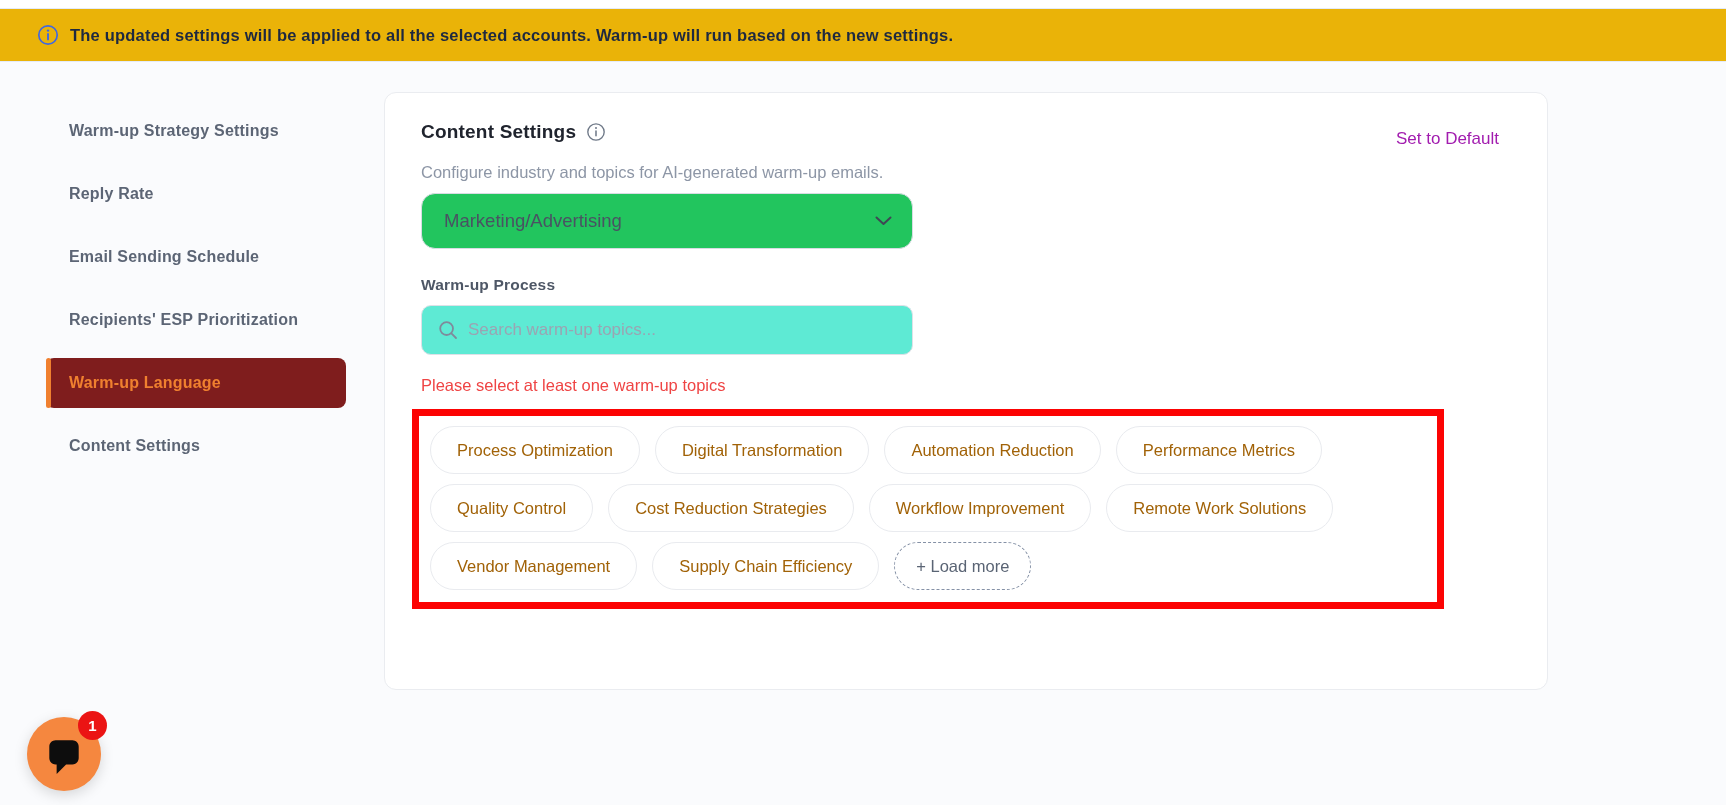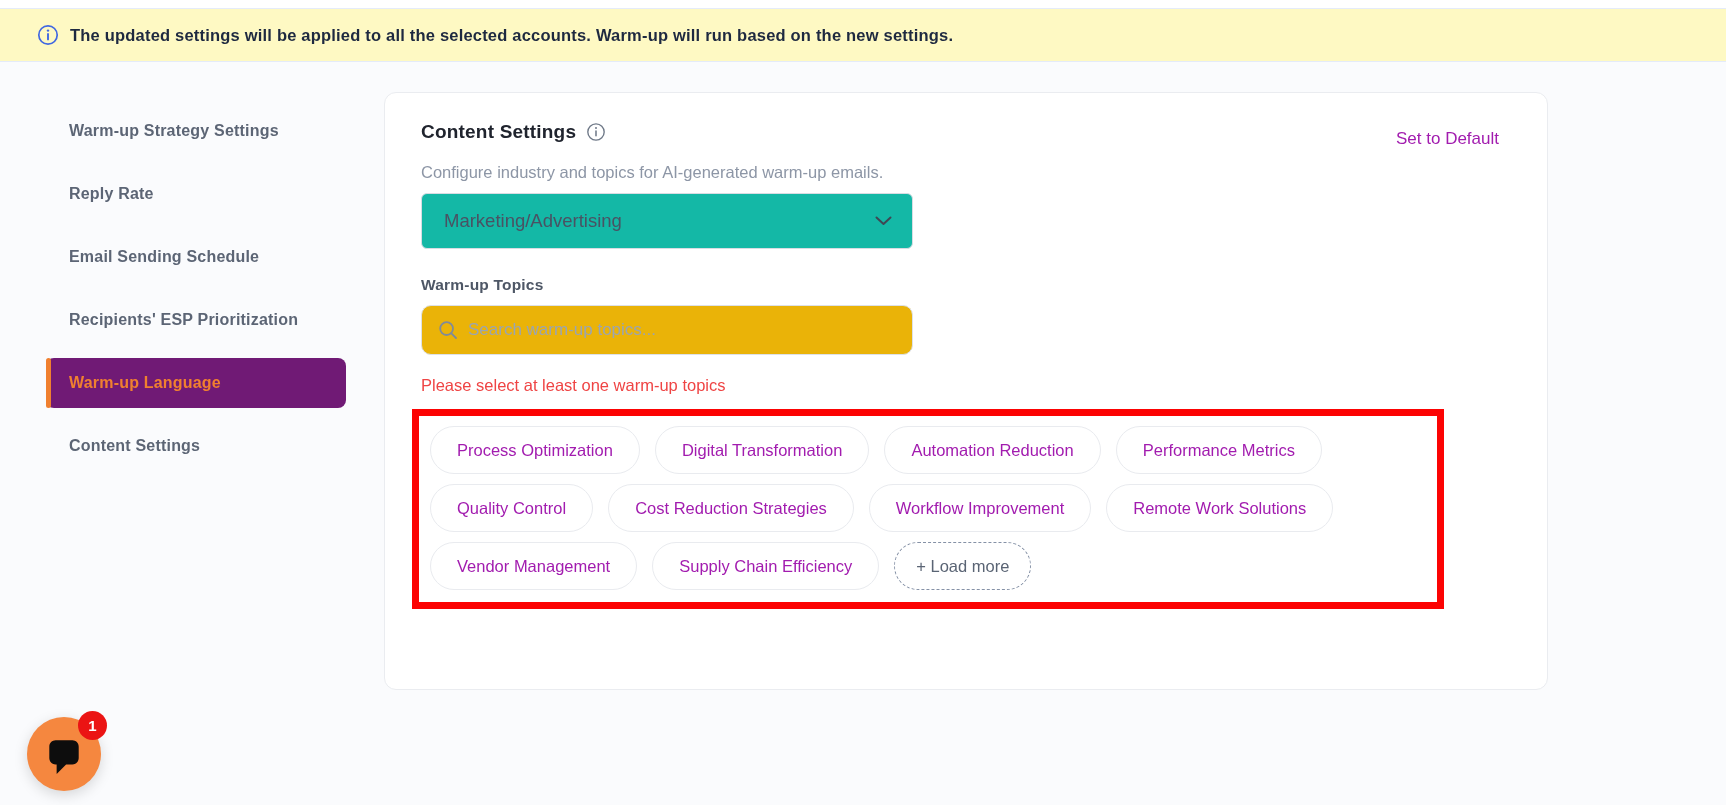--- a/index.html
+++ b/index.html
@@ -7,66 +7,66 @@
   body {
     position:relative;
     font-family:"Liberation Sans", sans-serif;
     background:#ffffff;
     -webkit-font-smoothing:antialiased;
   }
 
   
   .banner {
     position:absolute; top:8px; left:0; right:0; height:54px;
-    background:#fef9c3; border-top:1px solid #e4ebf9; border-bottom:1px solid #e4ebf9;
+    background:#eab308; border-top:1px solid #e4ebf9; border-bottom:1px solid #e4ebf9;
     display:flex; align-items:center; padding-left:37px; gap:11px;
   }
   .banner-text { font-size:16.5px; font-weight:700; color:#1e2940; letter-spacing:.2px; }
 
   
   .main { position:absolute; top:62px; left:0; right:0; bottom:0; background:#fafbfd; }
 
   
   .sidebar { position:absolute; left:46px; top:44px; width:300px; }
   .side-item {
     position:relative; height:50px; margin-bottom:13px; border-radius:8px;
     display:flex; align-items:center; padding-left:23px;
     font-size:16px; font-weight:600; color:#5c6575; cursor:pointer;
     letter-spacing:.2px; white-space:nowrap;
   }
-  .side-item.active { color:#f0802f; background:#701a75; }
+  .side-item.active { color:#f0802f; background:#7f1d1d; }
   .side-item.active::before {
     content:""; position:absolute; left:0; top:0; bottom:0; width:5px;
     background:#f0802f; border-radius:3px;
   }
 
   
   .card {
     position:absolute; left:384px; top:30px; width:1164px; height:598px;
     background:#ffffff; border:1px solid #eaecf0; border-radius:12px;
     padding:28px 48px 0 36px;
   }
   .card-head { display:flex; justify-content:space-between; align-items:flex-start; }
   .title-row { display:flex; align-items:center; gap:10px; }
   .title { font-size:19px; font-weight:700; color:#20242e; letter-spacing:.2px; }
   .subtitle { margin-top:20px; font-size:16.5px; color:#8d96a6; }
   .set-default { margin-top:8px; font-size:17px; color:#a21caf; cursor:pointer; }
 
   .field-label { margin-top:27px; font-size:15.5px; font-weight:600; color:#4e5766; letter-spacing:.2px; }
 
   .select {
-    margin-top:11px; width:492px; height:56px; background:#14b8a6;
-    border:1px solid #d8dce3; border-radius:6px; cursor:pointer;
+    margin-top:11px; width:492px; height:56px; background:#22c55e;
+    border:1px solid #d8dce3; border-radius:14px; cursor:pointer;
     display:flex; align-items:center; justify-content:space-between;
     padding:0 20px 0 22px;
   }
   .select-value { font-size:18.5px; color:#4a5263; }
 
   .search {
-    margin-top:11px; width:492px; height:50px; background:#eab308;
+    margin-top:11px; width:492px; height:50px; background:#5eead4;
     border:1px solid #dde1e7; border-radius:10px;
     display:flex; align-items:center; gap:10px; padding:0 16px;
   }
   .search input {
     flex:1; border:none; outline:none; background:transparent;
     font-family:"Liberation Sans", sans-serif; font-size:17px; color:#4a5263;
   }
   .search input::placeholder { color:#9aa4b2; }
 
   .error { margin-top:21px; font-size:16.5px; color:#ef4444; }
@@ -75,21 +75,21 @@
   .topics-box {
     position:relative; margin-top:14px; margin-left:-9px; width:1032px;
     border:7px solid #fc0303;
     padding:10px 12px 12px 11px;
     display:flex; flex-wrap:wrap; gap:10px 15px; align-content:flex-start;
   }
   .chip {
     height:48px; padding:0 26px; background:#fff; cursor:pointer;
     border:1px solid #e9ebef; border-radius:26px;
     display:inline-flex; align-items:center;
-    font-size:16.5px; color:#a21caf; white-space:nowrap;
+    font-size:16.5px; color:#a16207; white-space:nowrap;
   }
   .chip.load-more { border:1px dashed #8591a6; color:#5a6474; padding:0 21px; }
 
   
   .chat-btn {
     position:absolute; left:27px; top:717px; width:74px; height:74px;
     border-radius:50%; background:#f5873f; cursor:pointer;
     display:flex; align-items:center; justify-content:center;
     box-shadow:0 4px 14px rgba(0,0,0,.15);
   }
@@ -146,21 +146,21 @@
 
     <div class="select">
       <span class="select-value">Marketing/Advertising</span>
       <span>
         <svg width="17" height="10" viewBox="0 0 17 10">
           <polyline points="1.5,1.5 8.5,8 15.5,1.5" fill="none" stroke="#3f4754" stroke-width="2" stroke-linecap="round" stroke-linejoin="round"></polyline>
         </svg>
       </span>
     </div>
 
-    <div class="field-label">Warm-up Topics</div>
+    <div class="field-label">Warm-up Process</div>
     <div class="search">
       <span>
         <svg width="20" height="20" viewBox="0 0 20 20">
           <circle cx="8.6" cy="8.6" r="6.4" fill="none" stroke="#7f8a9b" stroke-width="1.8"></circle>
           <line x1="13.4" y1="13.4" x2="18" y2="18" stroke="#7f8a9b" stroke-width="1.8" stroke-linecap="round"></line>
         </svg>
       </span>
       <input type="text" placeholder="Search warm-up topics..." style="">
     </div>
 

